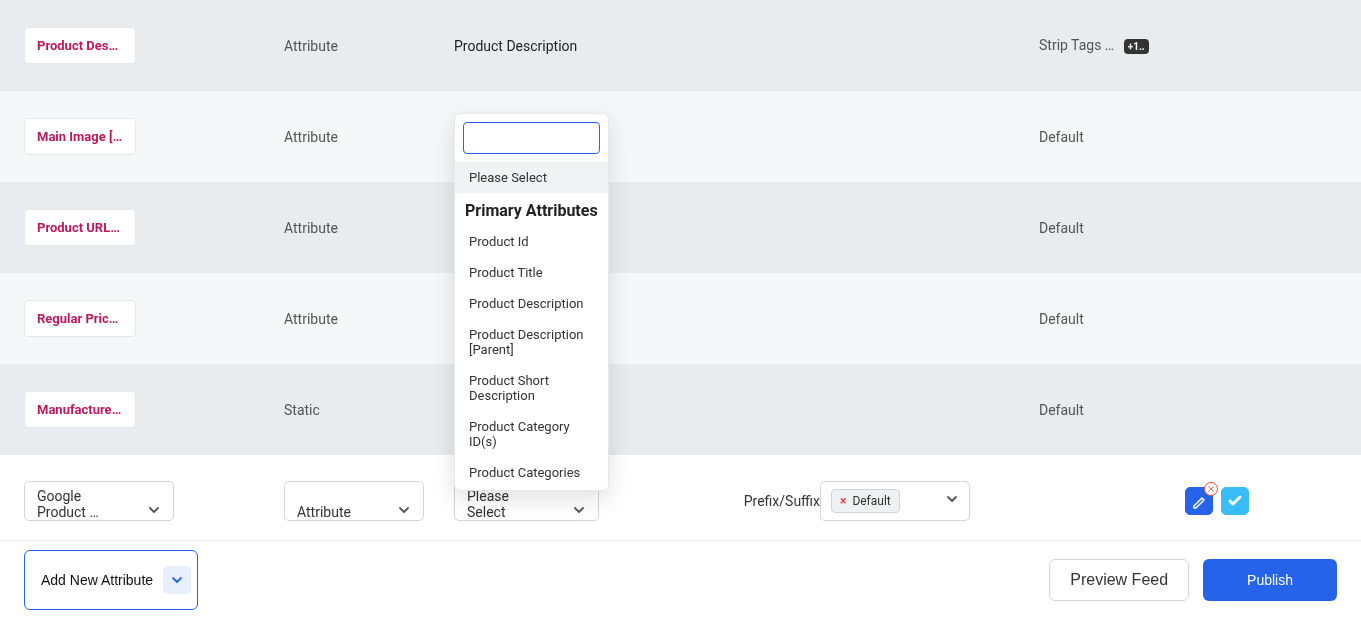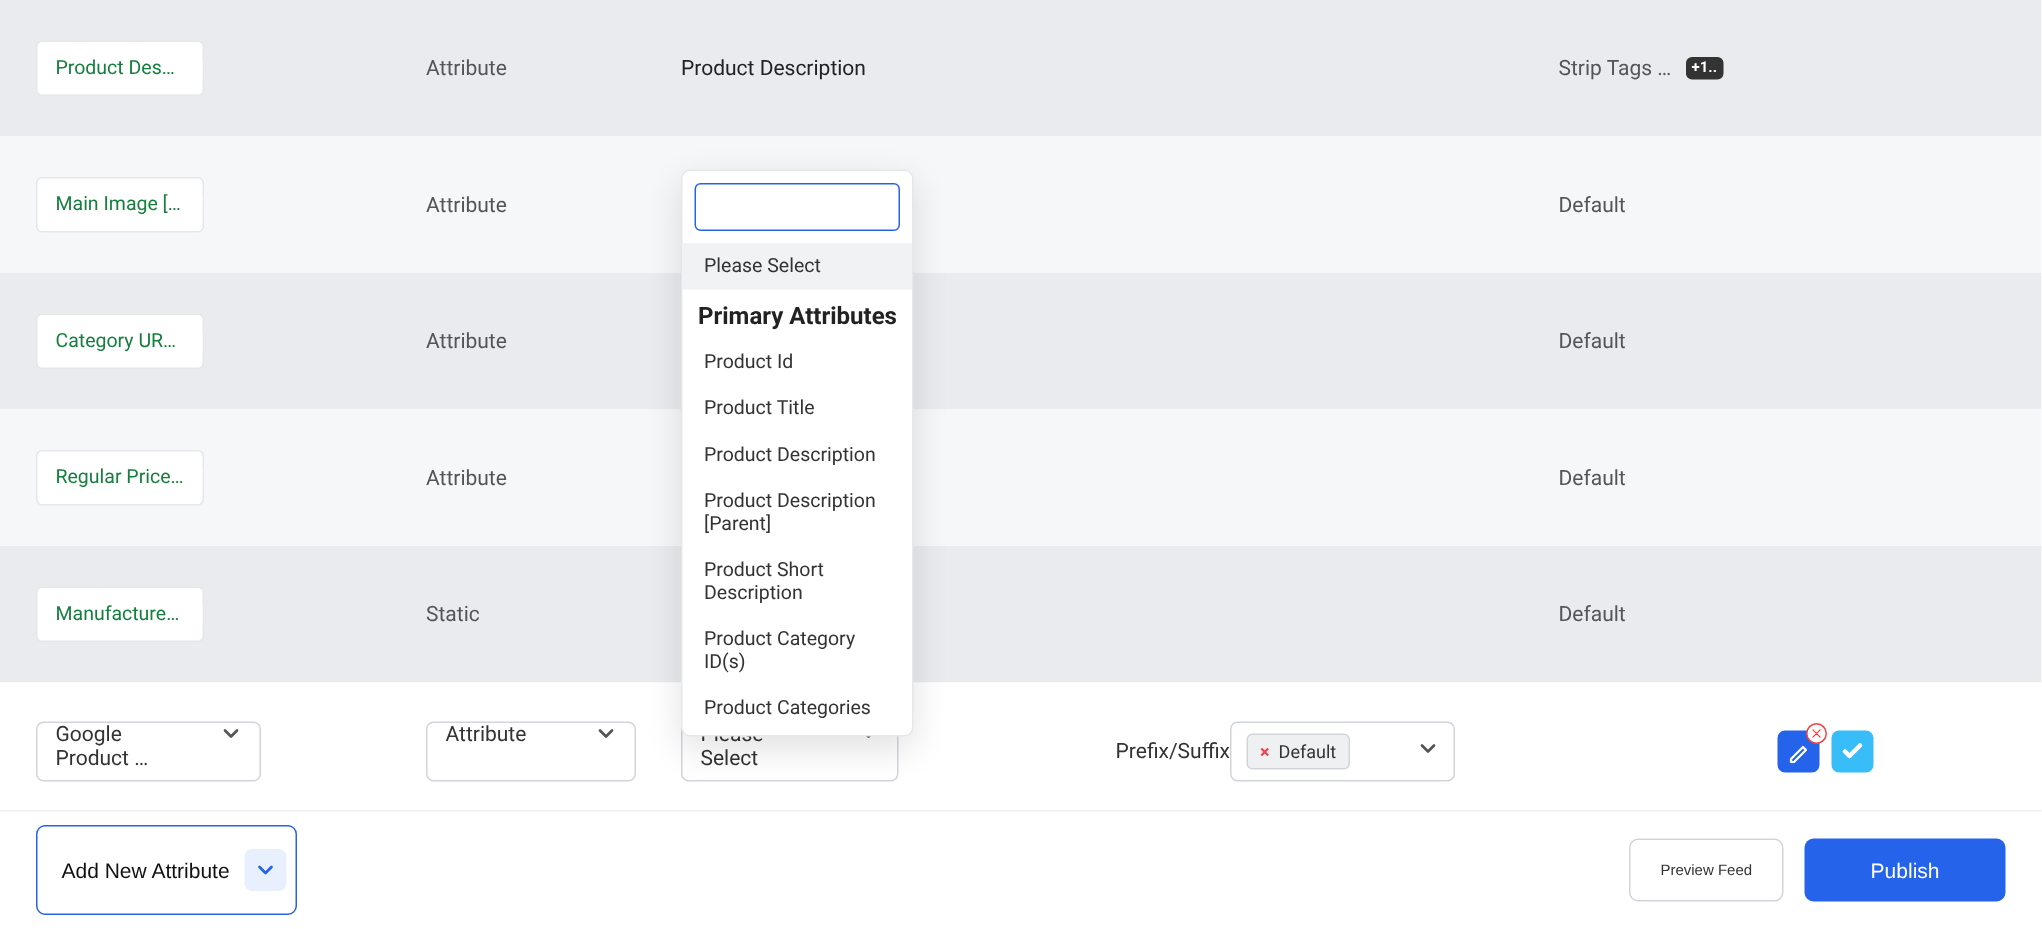--- a/index.html
+++ b/index.html
@@ -28,22 +28,22 @@
     height: 91px;
   }
 
   .chip {
     background: #fff;
     border: 1px solid #e5e7eb;
     border-radius: 4px;
     padding: 10px 12px;
     width: 112px;
     font-size: 13px;
-    font-weight: 400;
-    color: #15803d;
+    font-weight: 700;
+    color: #be185d;
     white-space: nowrap;
     overflow: hidden;
     text-overflow: ellipsis;
     position: relative;
     box-shadow: 0 0 0 0 rgba(0,0,0,0);
   }
   .chip::after {
     content: "";
     position: absolute;
     right: -6px;
@@ -96,21 +96,21 @@
     background: #38bdf8; border-color: #38bdf8;
   }
   .icon-btn.check-blue svg { stroke: #fff; fill: none; stroke-width: 3; }
 
   
   .select {
     border: 1px solid #d1d5db;
     border-radius: 5px;
     background: #fff;
     height: 40px;
-    display: flex; align-items: flex-start; justify-content: space-between;
+    display: flex; align-items: flex-end; justify-content: space-between;
     padding: 0 12px;
     font-size: 14px;
     color: #333;
     cursor: pointer;
     width: 150px;
     gap: 32px;
   }
   .select .chev svg { width: 14px; height: 14px; stroke: #555; fill: none; }
   .select.w-attr { width: 140px; }
   .select.w-value { width: 145px; }
@@ -205,21 +205,21 @@
     background: #e8effd;
     border-radius: 5px;
     display: flex; align-items: center; justify-content: center;
   }
   .add-attr .chev-box svg { width: 14px; height: 14px; stroke: #2563eb; fill: none; stroke-width: 2; }
 
   .footer-right { display: flex; gap: 14px; }
   .btn-outline {
     height: 42px; padding: 0 20px;
     border: 1px solid #d1d5db; border-radius: 6px;
-    background: #fff; color: #333; font-size: 10px; cursor: pointer;
+    background: #fff; color: #333; font-size: 16px; cursor: pointer;
   }
   .btn-primary {
     height: 42px; padding: 0 44px;
     border: none; border-radius: 6px;
     background: #2563eb; color: #fff; font-size: 14px; font-weight: 500; cursor: pointer;
   }
 
   .col-actions { justify-self: start; padding-left: 150px;}
   .row.edit-row .col-actions { padding-left: 150px; }
 </style>
@@ -272,21 +272,21 @@
     <div></div>
     <div></div>
     <div class="output-txt">Default</div>
     <div class="actions col-actions">
       
     </div>
   </div>
 
   <div class="row alt">
     <div>
-        <div class="chip">Category URL …</div>
+        <div class="chip">Product URL …</div>
       </div>
     <div class="type-txt">Attribute</div>
     <div></div>
     <div></div>
     <div class="output-txt">Default</div>
     <div class="actions col-actions">
       
     </div>
   </div>
 

